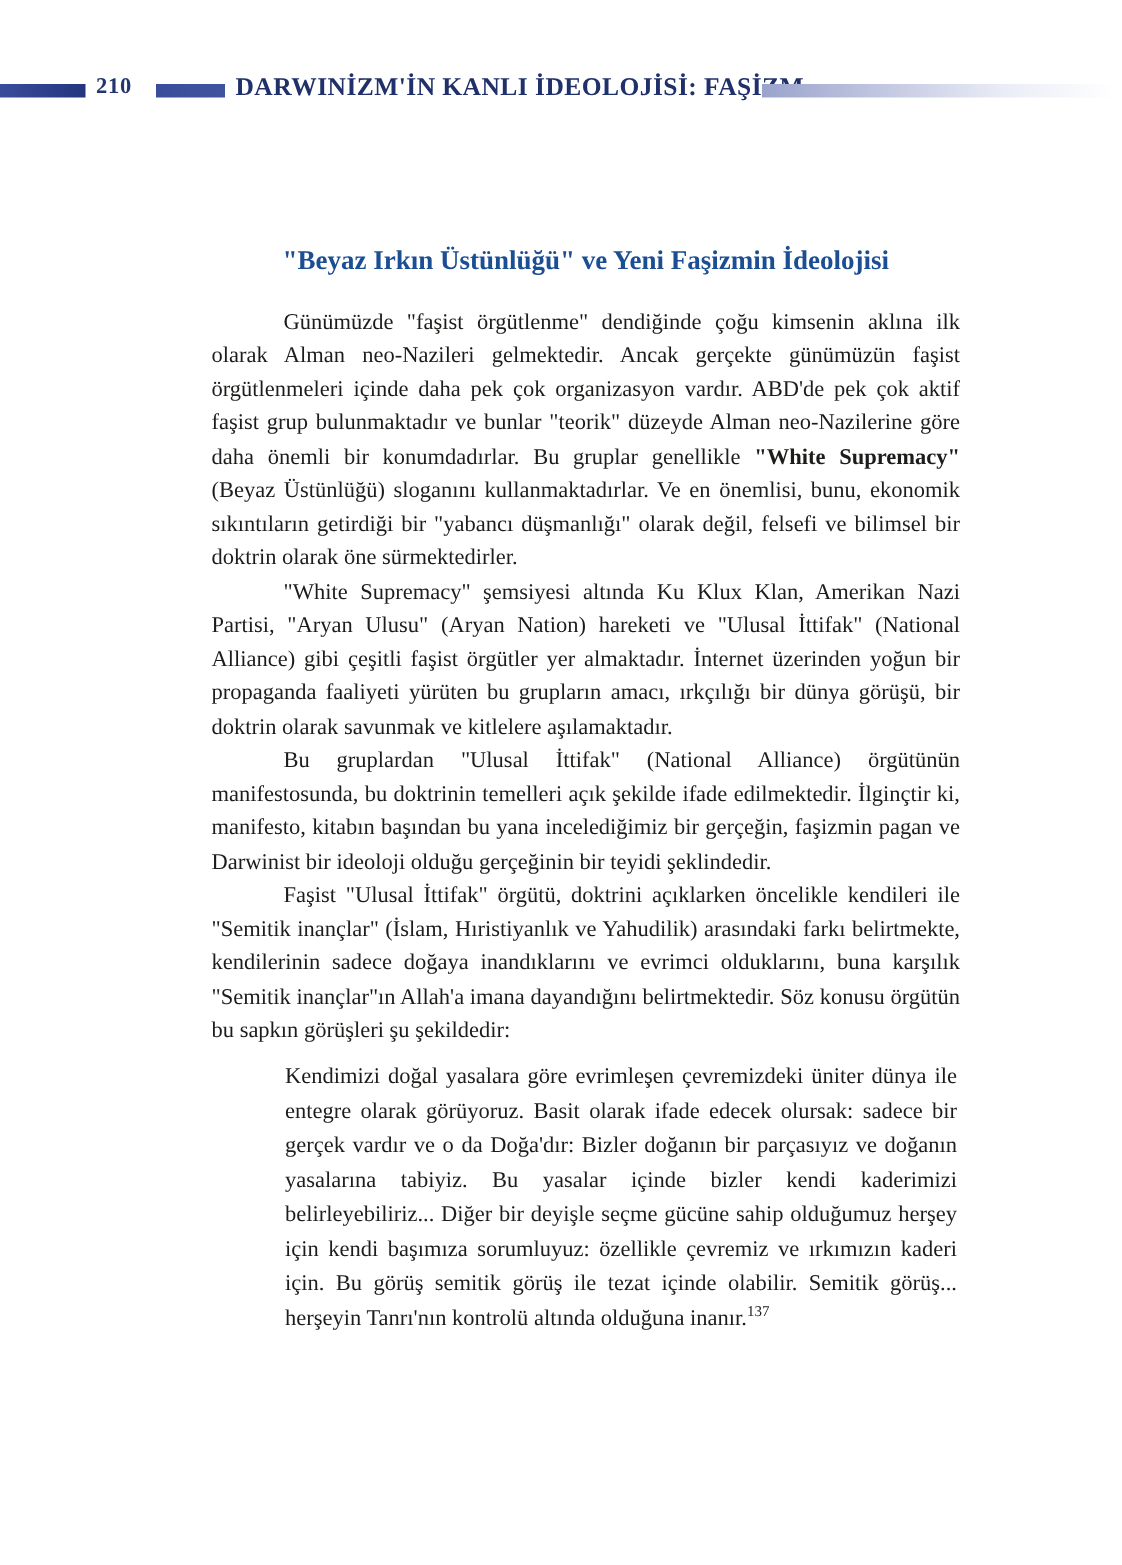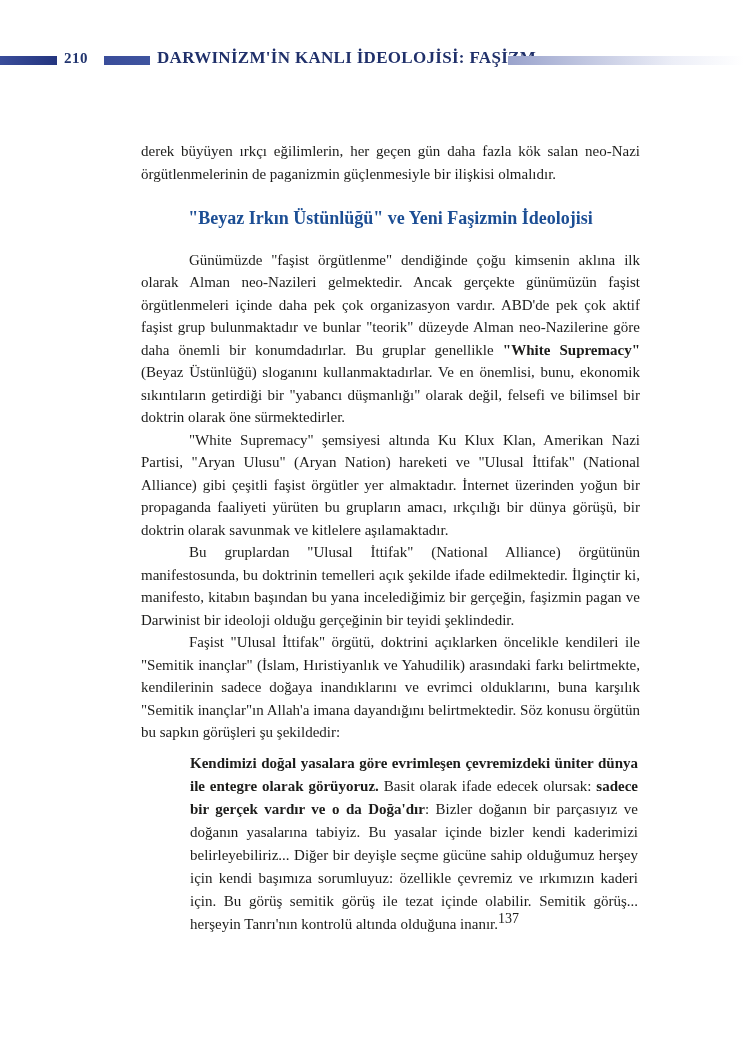--- a/index.html
+++ b/index.html
@@ -49,39 +49,38 @@
     color: #1c4e94;
     text-indent: 0;
   }
 
   .quote {
     margin: 8px 0 9px 49px;
     width: 448px;
     text-align: justify;
     line-height: 23px;
   }
-  .quote b { font-weight: bold; }
-  sup { font-size: 14px; line-height: 0; }
+  .quote b { font-weight: normal; }
+  sup { font-size: 10px; line-height: 0; }
 </style>
 </head>
 <body>
 
 <div class="page">
 
   <div class="header">
     <div class="bar bar-left"></div>
     <div class="page-num">210</div>
     <div class="bar bar-mid"></div>
     <div class="header-title">DARWINİZM'İN KANLI İDEOLOJİSİ: FAŞİZM</div>
     <div class="bar bar-right"></div>
   </div>
 
   <div class="content">
 
-    <p class="noindent">derek büyüyen ırkçı eğilimlerin, her geçen gün daha fazla kök salan neo-Nazi örgütlenmelerinin de paganizmin güçlenmesiyle bir ilişkisi olmalıdır.</p>
 
 
     <h2 class="section-heading">"Beyaz Irkın Üstünlüğü" ve Yeni Faşizmin İdeolojisi</h2>
 
     <p><span>Günümüzde "faşist örgütlenme" dendiğinde çoğu kimsenin aklına ilk olarak Alman neo-Nazileri gelmektedir. Ancak gerçekte günümüzün faşist örgütlenmeleri içinde daha pek çok organizasyon vardır. ABD'de pek çok aktif faşist grup bulunmaktadır ve bunlar "teorik" düzeyde Alman neo-Nazilerine göre daha önemli bir konumdadırlar. Bu gruplar genellikle </span><b>"White Supremacy"</b><span> (Beyaz Üstünlüğü) sloganını kullanmaktadırlar. Ve en önemlisi, bunu, ekonomik sıkıntıların getirdiği bir "yabancı düşmanlığı" olarak değil, felsefi ve bilimsel bir doktrin olarak öne sürmektedirler.</span></p>
 
     <p>"White Supremacy" şemsiyesi altında Ku Klux Klan, Amerikan Nazi Partisi, "Aryan Ulusu" (Aryan Nation) hareketi ve "Ulusal İttifak" (National Alliance) gibi çeşitli faşist örgütler yer almaktadır. İnternet üzerinden yoğun bir propaganda faaliyeti yürüten bu grupların amacı, ırkçılığı bir dünya görüşü, bir doktrin olarak savunmak ve kitlelere aşılamaktadır.</p>
 
     <p>Bu gruplardan "Ulusal İttifak" (National Alliance) örgütünün manifestosunda, bu doktrinin temelleri açık şekilde ifade edilmektedir. İlginçtir ki, manifesto, kitabın başından bu yana incelediğimiz bir gerçeğin, faşizmin pagan ve Darwinist bir ideoloji olduğu gerçeğinin bir teyidi şeklindedir.</p>
 

